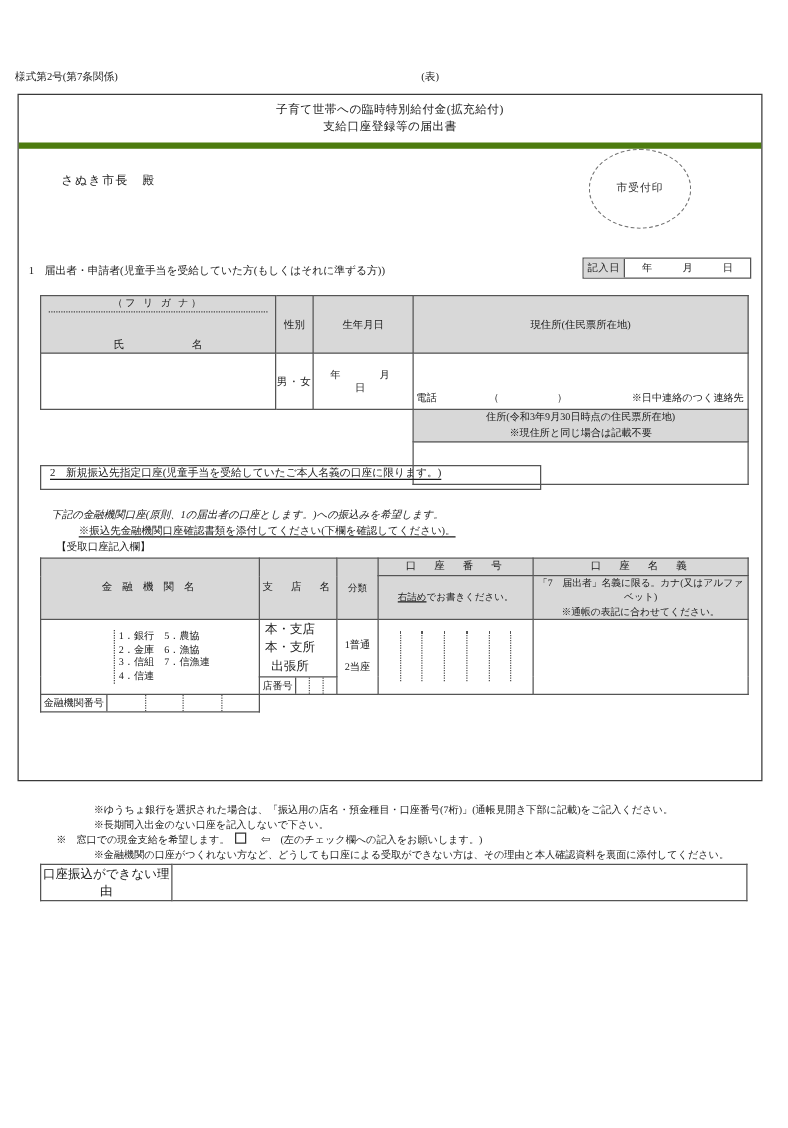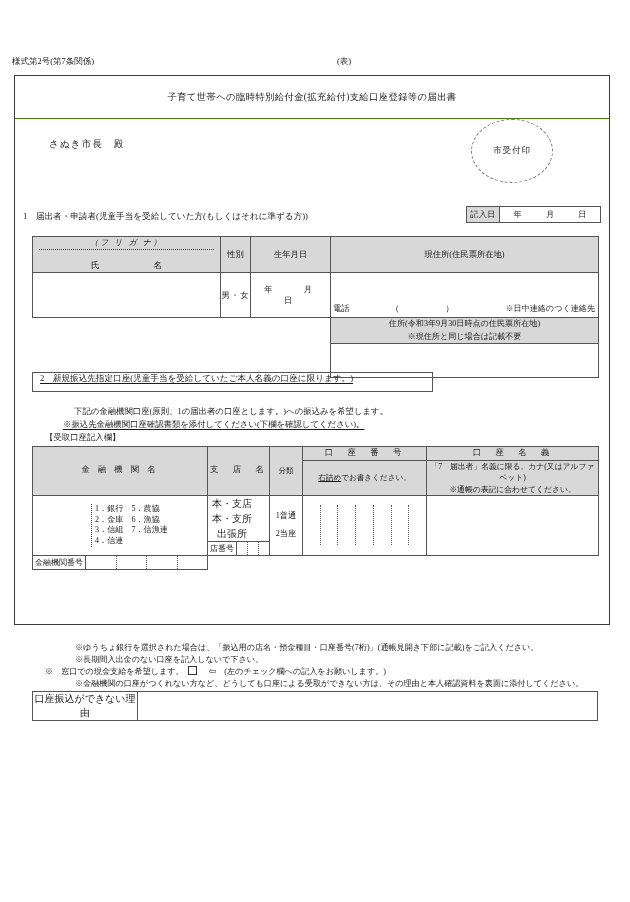--- a/index.html
+++ b/index.html
@@ -20,22 +20,22 @@
   
   .frame{
     position:absolute;top:75px;left:14px;
     width:596px;height:550px;
     border:1px solid #3a3a3a;box-sizing:border-box;
   }
 
   
   .titleband{
     position:absolute;top:0;left:0;width:100%;height:43px;
-    border-bottom:1px solid #4d7c0f;box-sizing:border-box;
-    display:flex;flex-direction:row;align-items:center;justify-content:center;text-align:right;
+    border-bottom:5px solid #4d7c0f;box-sizing:border-box;
+    display:flex;flex-direction:column;align-items:center;justify-content:center;text-align:right;
   }
   .titleband div{font-size:9.3px;line-height:1.55;letter-spacing:.4px;}
 
   
   .addressee{
     position:absolute;top:62px;left:34px;
     font-size:9.5px;letter-spacing:1.2px;
   }
   
   .seal{
@@ -63,41 +63,41 @@
   }
 
   
   .t1{
     position:absolute;top:160px;left:17px;
     width:566px;border-collapse:collapse;
     font-size:8.3px;table-layout:fixed;
   }
   .t1 td,.t1 th{border:1px solid #555;padding:0;vertical-align:middle;text-align:center;font-weight:normal;}
   .t1 .hd{background:#d8d8d8;height:27px;}
-  .furi{font-size:8px;letter-spacing:2px;border-bottom:1px dotted #444;padding-bottom:1px;margin:0 6px 10px;font-style:italic;}
+  .furi{font-size:8px;letter-spacing:2px;border-bottom:1px dotted #444;padding-bottom:1px;margin:0 6px 20px;}
   .shimei{font-size:8.6px;letter-spacing:7px;padding-left:7px;}
   .r2{height:44px;}
   .danjo{letter-spacing:1px;font-size:8.4px;}
   .ymd{letter-spacing:5px;font-size:8.2px;padding-left:5px;vertical-align:bottom;padding-bottom:3px;}
   .telcell{text-align:left;position:relative;vertical-align:bottom;height:44px;}
   .telcell .tel{position:absolute;left:2px;bottom:3px;font-size:8.2px;}
   .telcell .paren{position:absolute;left:60px;bottom:3px;font-size:8.2px;letter-spacing:10px;}
   .telcell .note{position:absolute;right:3px;bottom:3px;font-size:8.1px;}
   .addr-hd{background:#d8d8d8;height:25px;font-size:8.1px;line-height:1.5;}
   .addr-blank{height:33px;}
   .blank-cell{border:none!important;}
 
   
   .sec2box{
     position:absolute;top:296px;left:17px;width:401px;height:20px;
     border:1px solid #555;box-sizing:border-box;
     display:flex;align-items:flex-start;padding-left:7px;
   }
   .sec2box span{font-size:8.6px;text-decoration:underline;text-underline-offset:2px;}
-  .p1{position:absolute;top:330px;left:59px;font-size:8.4px;}
+  .p1{position:absolute;top:330px;left:26px;font-size:8.4px;font-style:italic;}
   .p2{position:absolute;top:343px;left:48px;font-size:8.4px;text-decoration:underline;text-underline-offset:2px;}
   .p3{position:absolute;top:356px;left:30px;font-size:8.4px;}
 
   
   .t2{
     position:absolute;top:370px;left:17px;width:566px;
     border-collapse:collapse;table-layout:fixed;font-size:8.2px;
   }
   .t2 td{border:1px solid #555;padding:0;text-align:center;vertical-align:middle;}
   .t2 .hd{background:#d8d8d8;}

